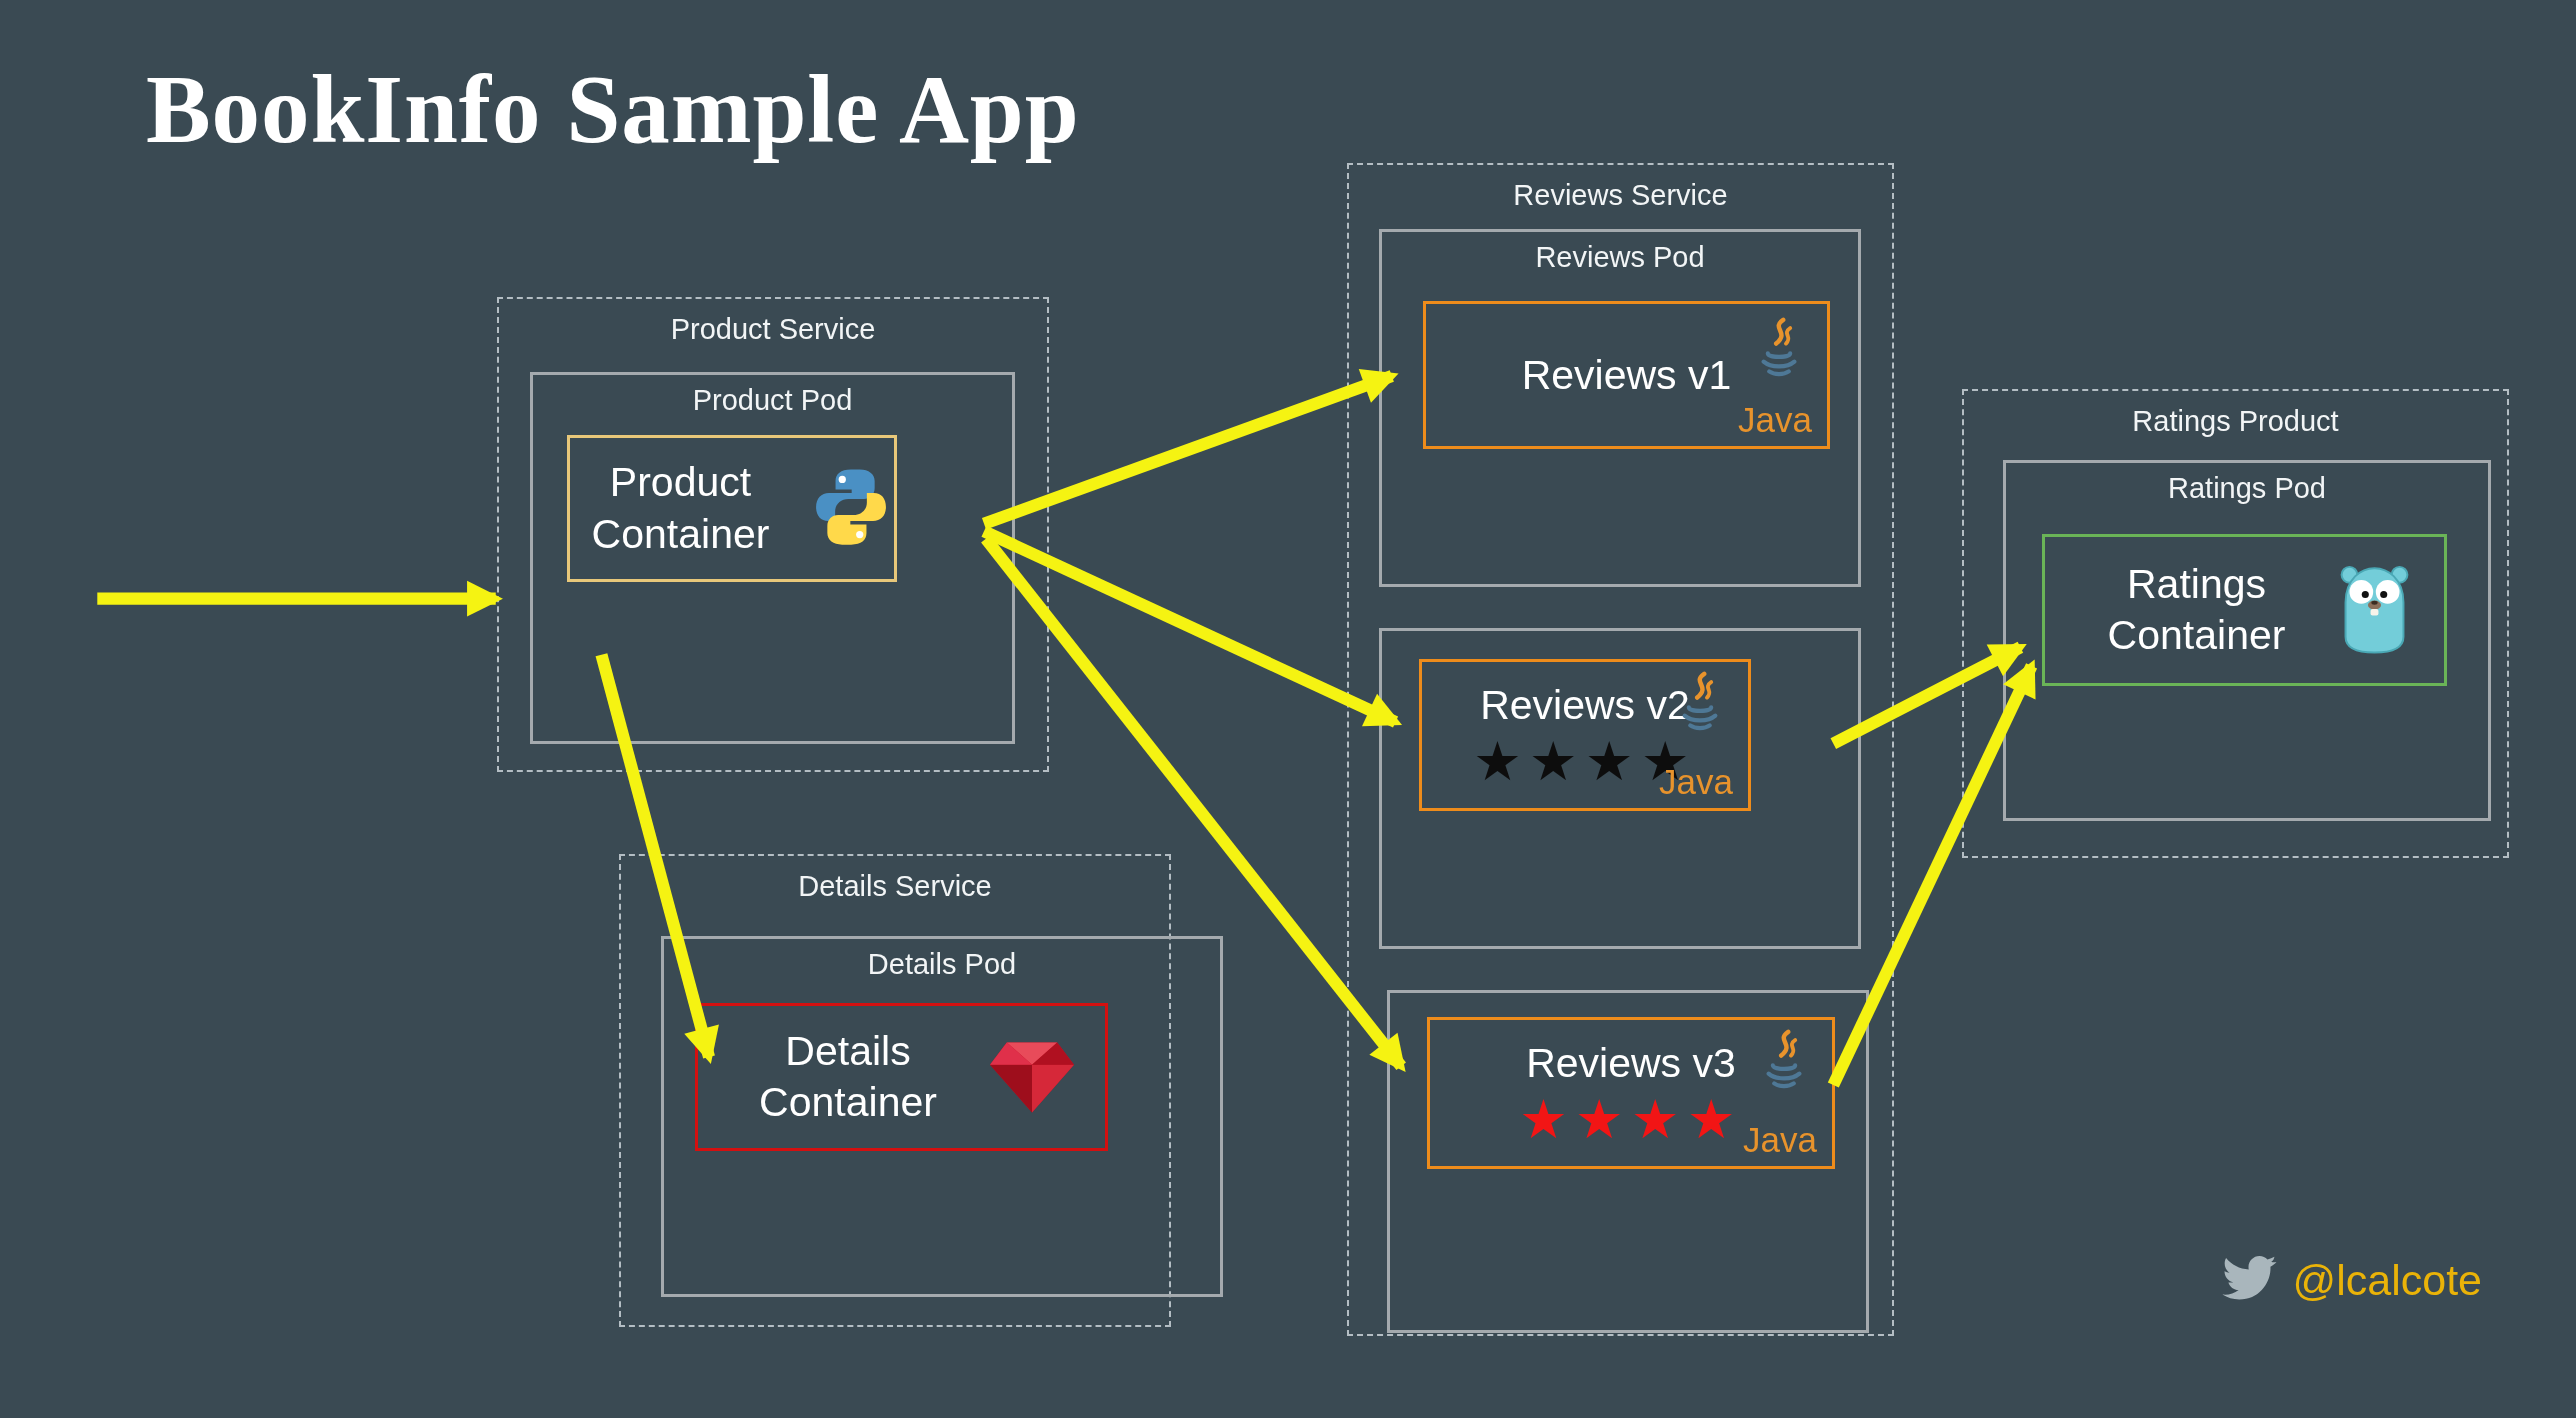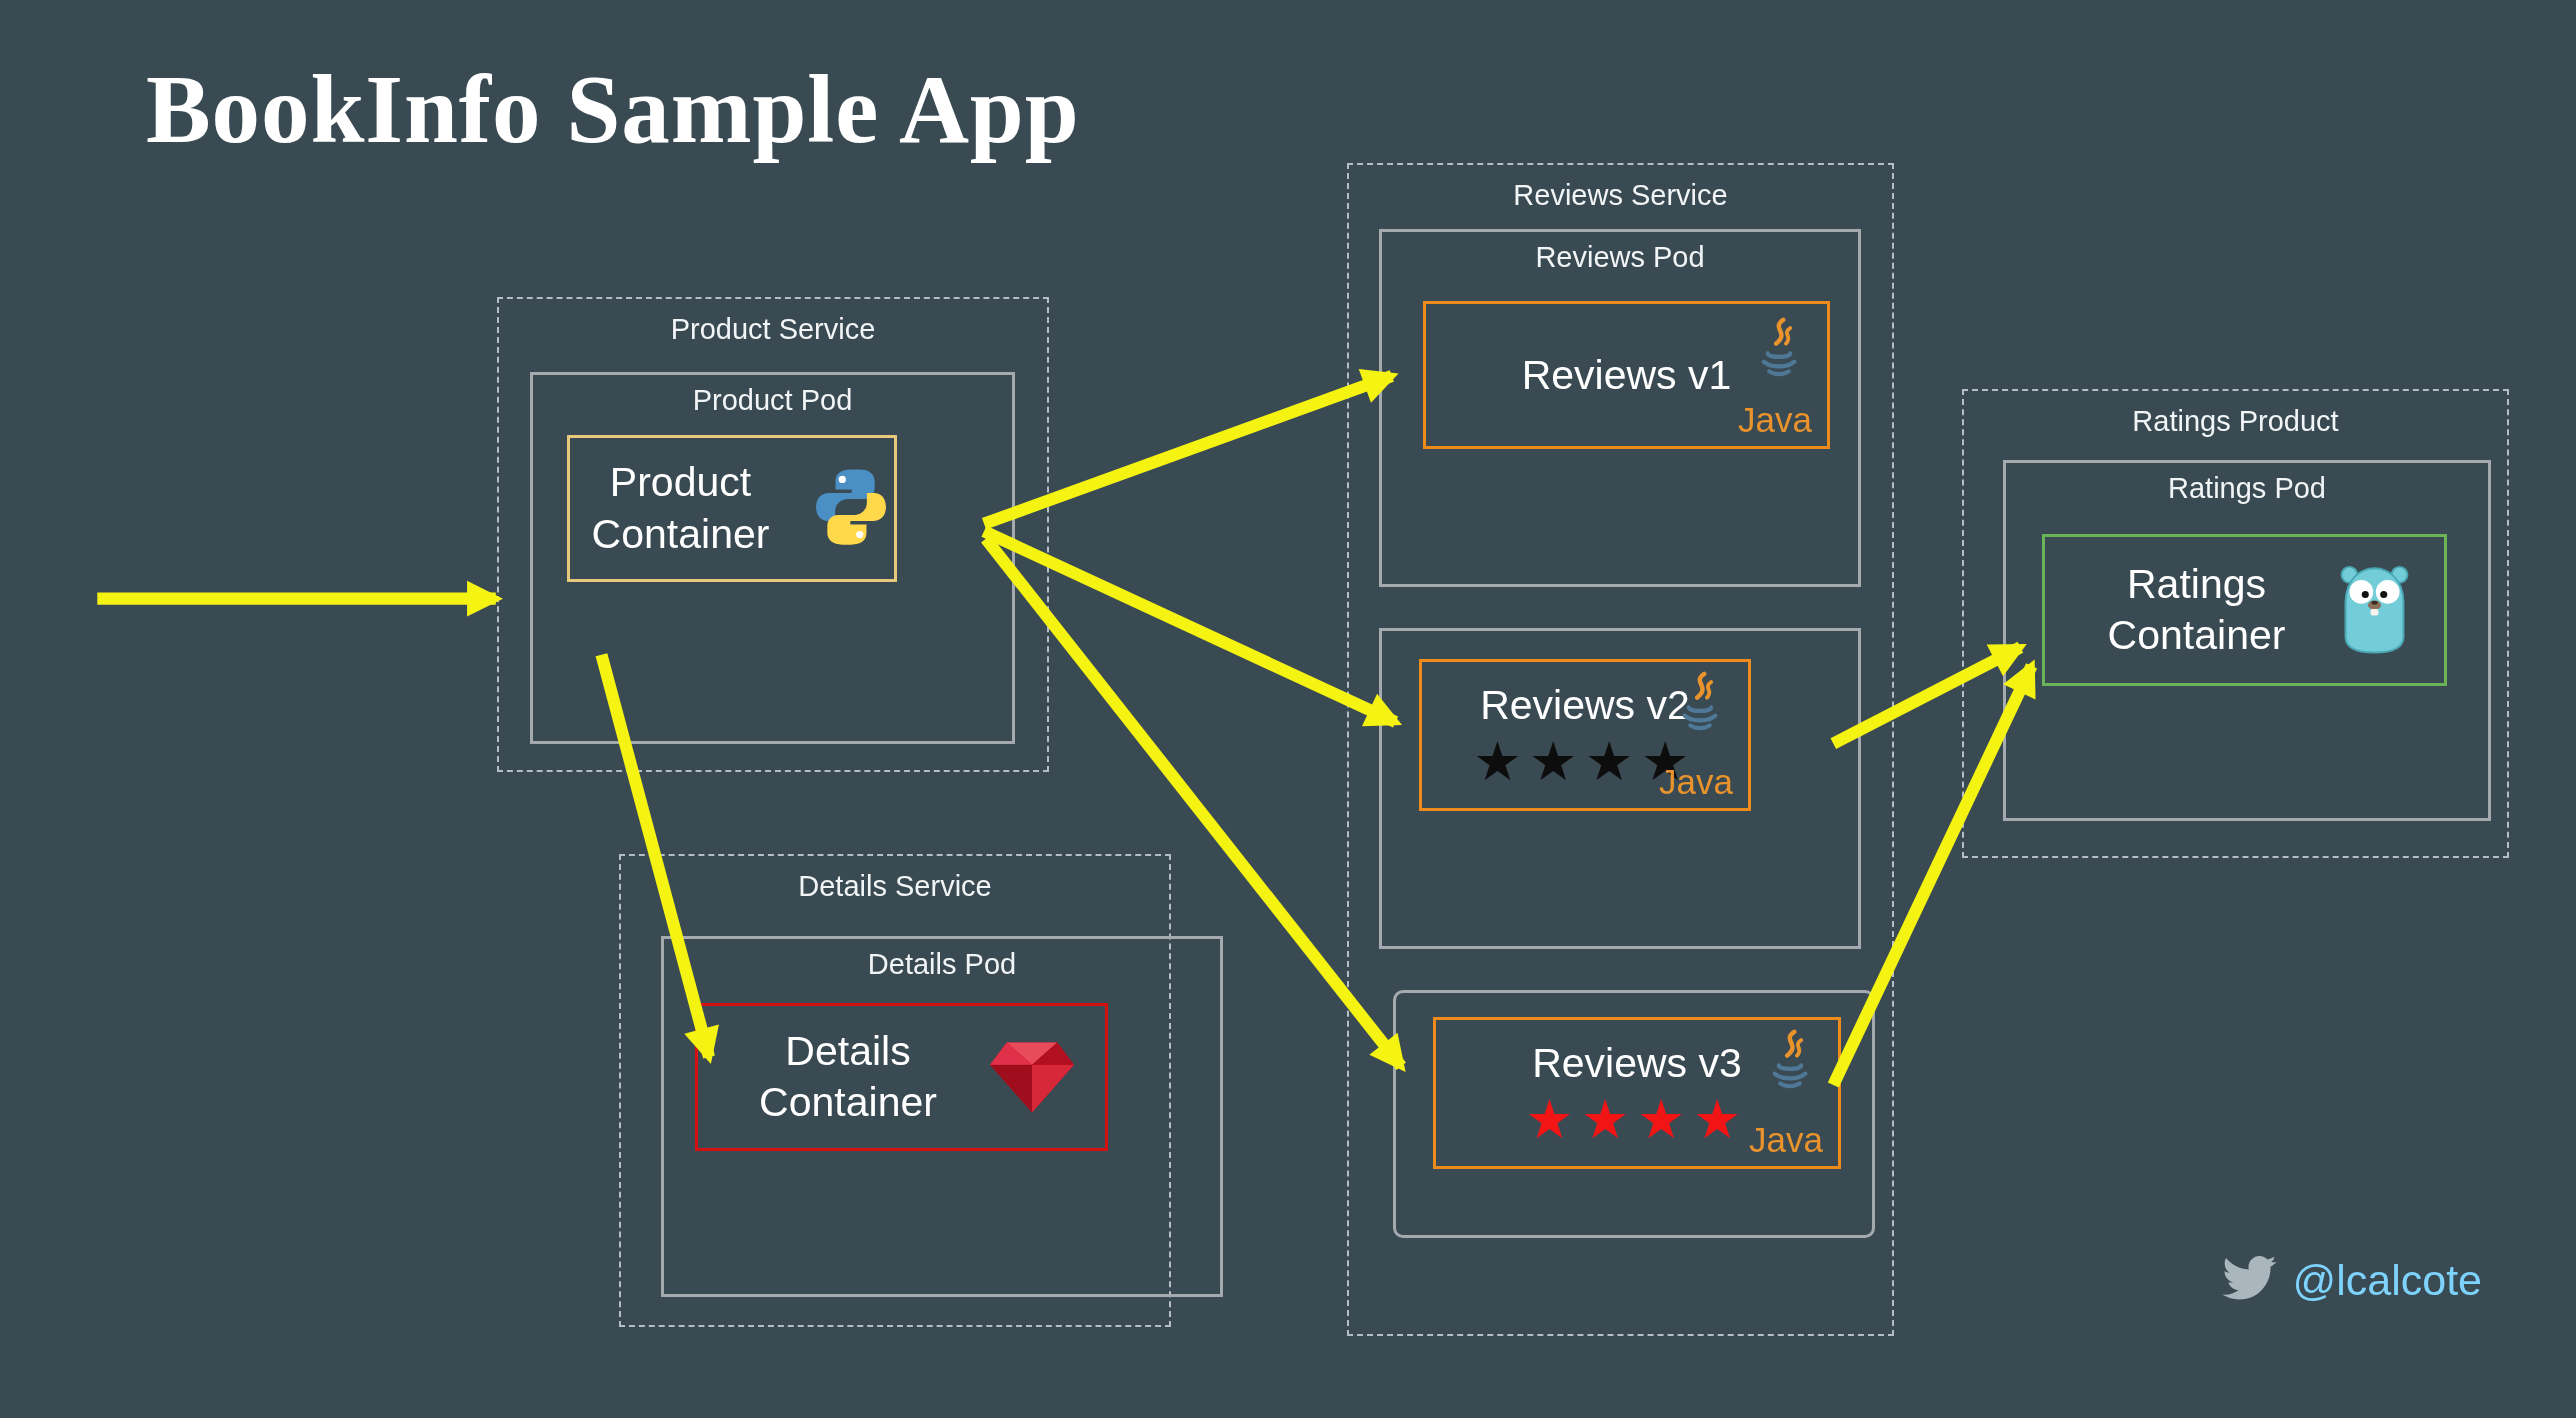--- a/index.html
+++ b/index.html
@@ -49,21 +49,21 @@
   .stars.black { color:#0d0d0d; }
   .stars.red   { color:#f21515; }
   .java-icon-wrap { position:absolute; right:17px; top:9.4px; }
   .java-word { position:absolute; right:15px; bottom:5.6px; color:#e8932c; font-size:35px; }
   .v1 .java-icon-wrap { top:13px; }
   .arrows { position:absolute; inset:0; pointer-events:none; z-index:30; }
   .footer {
     position:absolute; right:94px; top:1250px;
     display:flex; align-items:center; gap:15px;
   }
-  .footer-handle { color:#7dd3fc; font-size:43px; }
+  .footer-handle { color:#eab308; font-size:43px; }
   .icon { display:block; }
 </style>
 </head>
 <body>
 
 <div class="canvas">
 
   <div class="page-title">BookInfo Sample App</div>
 
   <div class="dashed-box" style="left:497px; top:297px; width:552px; height:475px;">
@@ -134,21 +134,21 @@
             <path d="M28 8c-6 4 2 6-3 11" stroke="#e8932c" stroke-width="2.8" fill="none" stroke-linecap="round"></path>
             <path d="M12 26c0 3.5 16 3.5 16 0" stroke="#4e7896" stroke-width="3" fill="none" stroke-linecap="round"></path>
             <path d="M9 32c5 4.5 17 4.5 22 0" stroke="#4e7896" stroke-width="3" fill="none" stroke-linecap="round"></path>
             <path d="M13 39c3.5 2.6 10.5 2.6 14 0" stroke="#4e7896" stroke-width="3" fill="none" stroke-linecap="round"></path>
           </svg>
         </span>
         <span class="java-word">Java</span>
       </div>
     </div>
 
-    <div class="pod-box" style="left:44px; top:825px; width:482px; height:248px;border-radius:10px;">
+    <div class="pod-box" style="left:38px; top:825px; width:482px; height:343px;">
       <div class="version-box" style="left:37px; top:24px; width:408px; height:152px;">
         <span class="vtitle">Reviews v3</span>
         <span class="stars red">★★★★</span>
         <span class="java-icon-wrap icon">
           <svg width="62" height="67" viewBox="0 0 40 48">
             <path d="M23 2c-9 6 5 9-5 17" stroke="#e8932c" stroke-width="3.2" fill="none" stroke-linecap="round"></path>
             <path d="M28 8c-6 4 2 6-3 11" stroke="#e8932c" stroke-width="2.8" fill="none" stroke-linecap="round"></path>
             <path d="M12 26c0 3.5 16 3.5 16 0" stroke="#4e7896" stroke-width="3" fill="none" stroke-linecap="round"></path>
             <path d="M9 32c5 4.5 17 4.5 22 0" stroke="#4e7896" stroke-width="3" fill="none" stroke-linecap="round"></path>
             <path d="M13 39c3.5 2.6 10.5 2.6 14 0" stroke="#4e7896" stroke-width="3" fill="none" stroke-linecap="round"></path>

